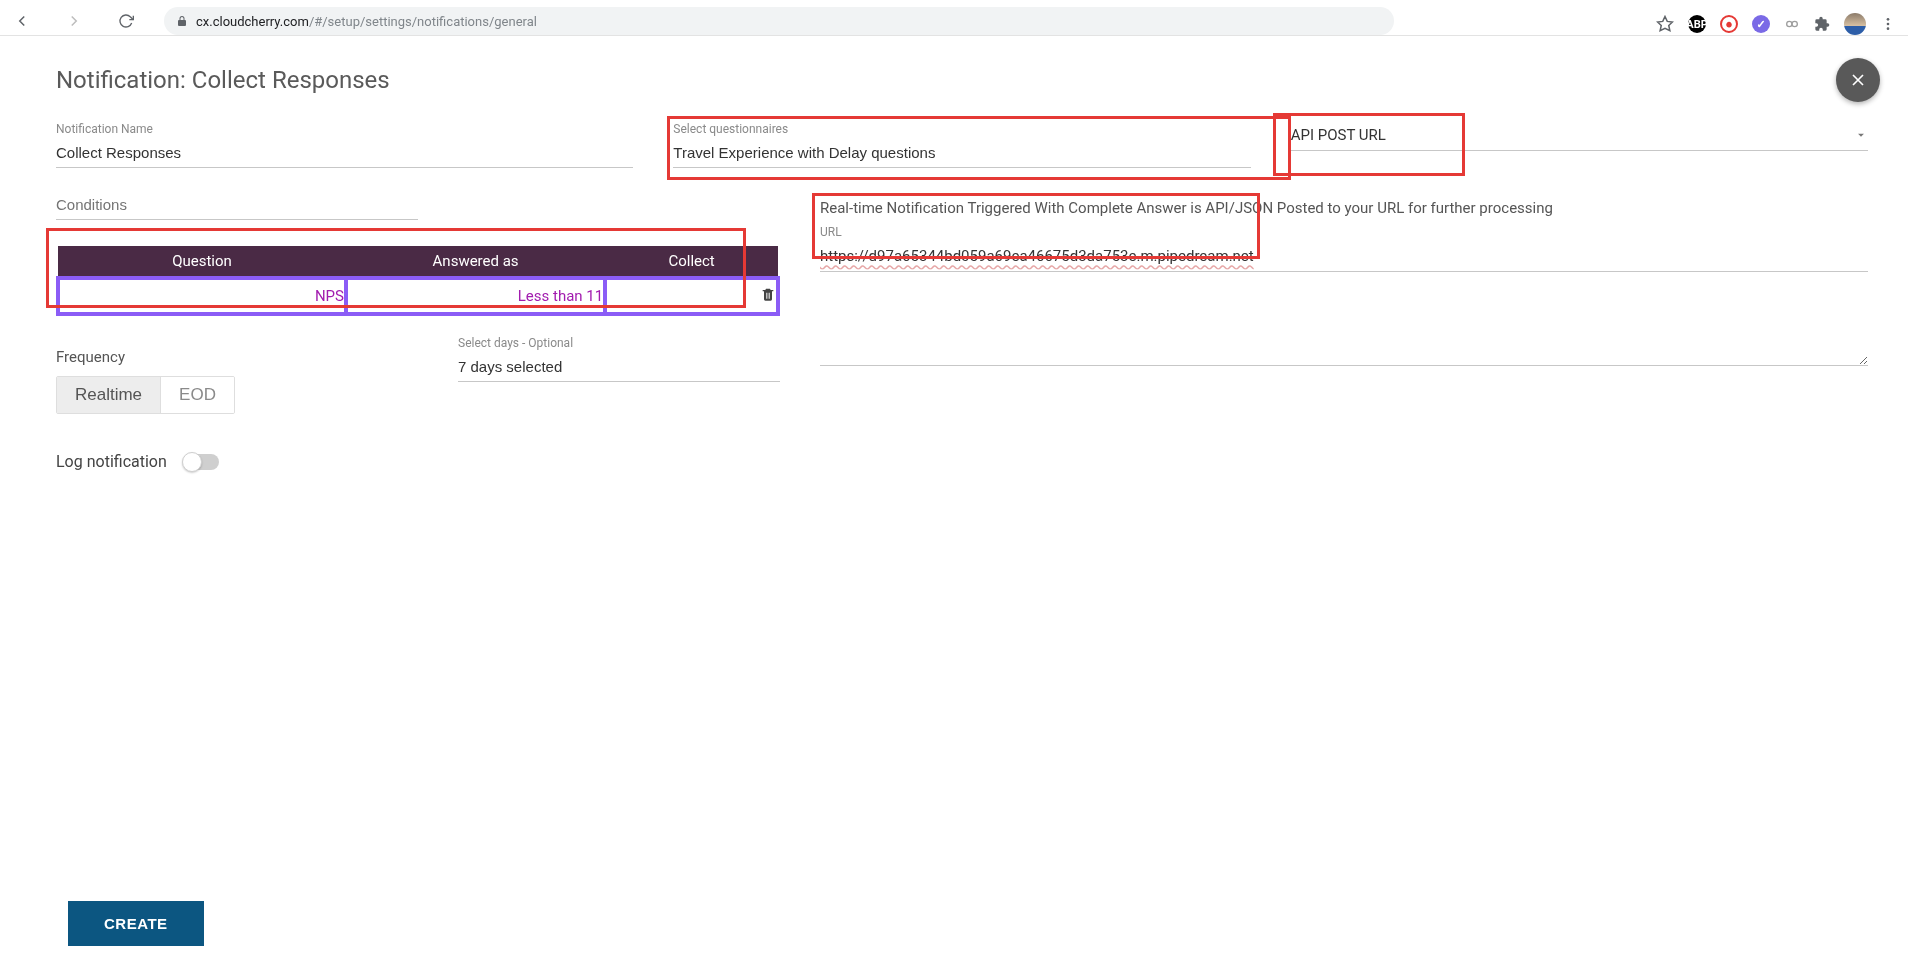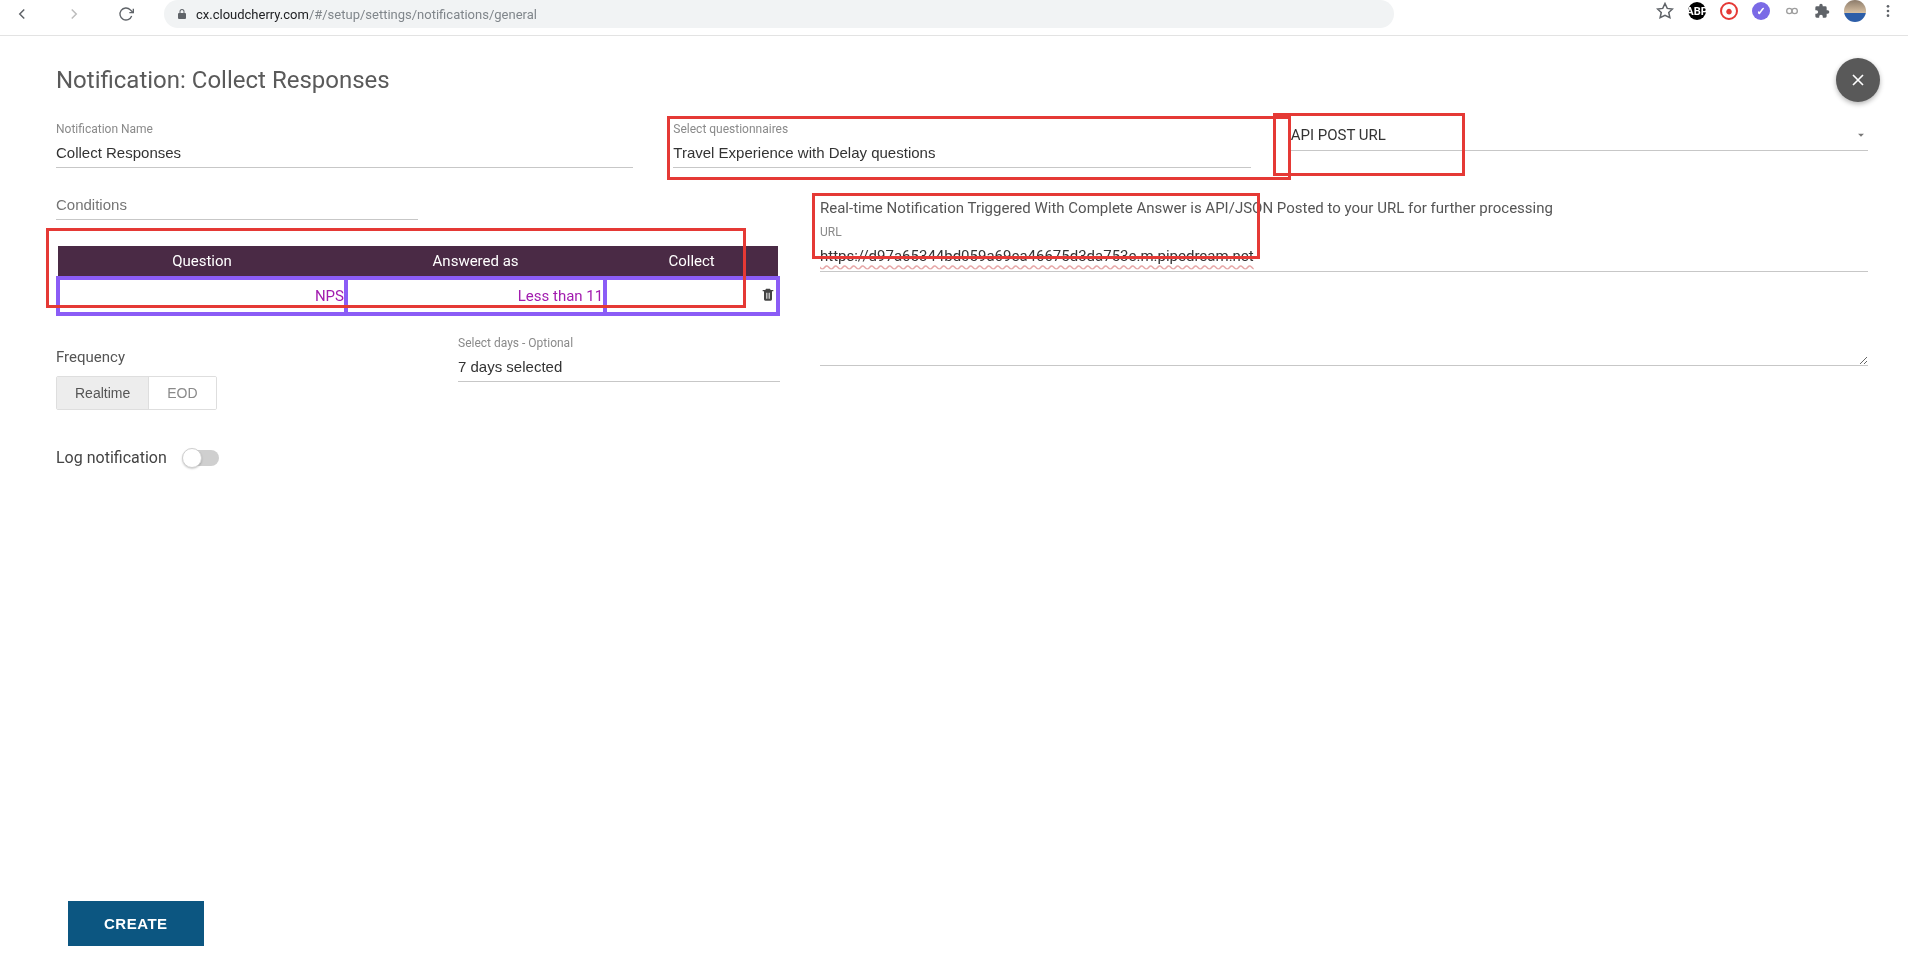--- a/index.html
+++ b/index.html
@@ -1,19 +1,19 @@
 <!DOCTYPE html>
 <html><head>
 <meta charset="utf-8">
 <style>
 * { box-sizing: border-box; margin: 0; padding: 0; }
 body { font-family: -apple-system, BlinkMacSystemFont, "Segoe UI", Roboto, Helvetica, Arial, sans-serif; background: #fff; color: #444; }
 
 
-.browser-bar { display: flex; align-items: flex-start; height: 36px; padding: 0 8px; border-bottom: 1px solid #e3e3e3; gap: 24px; }
+.browser-bar { display: flex; align-items: flex-end; height: 36px; padding: 0 8px; border-bottom: 1px solid #e3e3e3; gap: 24px; }
 .nav-btn { width: 28px; height: 28px; display: flex; align-items: center; justify-content: center; color: #5f6368; border-radius: 50%; cursor: pointer; }
 .nav-btn.disabled { color: #bdbdbd; }
 .url-pill { flex: 1; display: flex; align-items: center; height: 28px; background: #f1f3f4; border-radius: 14px; padding: 0 12px; font-size: 13px; color: #5f6368; gap: 8px; max-width: 1230px; }
 .lock { font-size: 12px; color: #5f6368; }
 .url-host { color: #202124; }
 .url-path { color: #80868b; }
 .chrome-actions { display: flex; align-items: center; gap: 14px; margin-left: auto; padding-right: 4px; }
 .ext-icon { width: 18px; height: 18px; display: flex; align-items: center; justify-content: center; font-size: 11px; font-weight: bold; border-radius: 50%; }
 .avatar { width: 22px; height: 22px; border-radius: 50%; background: linear-gradient(180deg,#8c7b6a 0%,#d9c2a4 60%,#2d5ea8 60%,#2d5ea8 100%); }
 
@@ -45,21 +45,21 @@
 
 .cond-table { width: 100%; border-collapse: collapse; font-size: 15px; }
 .cond-table thead th { background: #4a2a45; color: #fff; font-weight: 400; padding: 6px 0; text-align: center; }
 .cond-table tbody td { background: #fff; border: 4px solid #8b5cf6; padding: 6px 0; text-align: right; color: #a21caf; }
 .trash { cursor: pointer; color: #444; }
 
 .section-label { font-size: 15px; color: #555; margin-bottom: 10px; margin-top: 18px; }
 
 
 .freq-group { display: inline-flex; border: 1px solid #dedede; border-radius: 2px; overflow: hidden; }
-.freq-btn { padding: 8px 18px; font-size: 14px; background: #fff; color: #8a8a8a; cursor: pointer; border: none; }
+.freq-btn { padding: 8px 18px; font-size: 17px; background: #fff; color: #8a8a8a; cursor: pointer; border: none; }
 .freq-btn.active { background: #ededed; color: #555; }
 .freq-btn + .freq-btn { border-left: 1px solid #dedede; }
 
 
 .log-row { display: flex; align-items: center; gap: 16px; margin-top: 38px; }
 .switch { position: relative; width: 36px; height: 16px; background: #cfcfcf; border-radius: 10px; cursor: pointer; }
 .switch::after { content: ""; position: absolute; width: 18px; height: 18px; background: #fff; border: 1px solid #cfcfcf; border-radius: 50%; top: -2px; left: -1px; box-shadow: 0 1px 2px rgba(0,0,0,.2); }
 
 
 .desc { font-size: 15px; color: #555; line-height: 1.4; margin-bottom: 6px; margin-top: 6px; }

